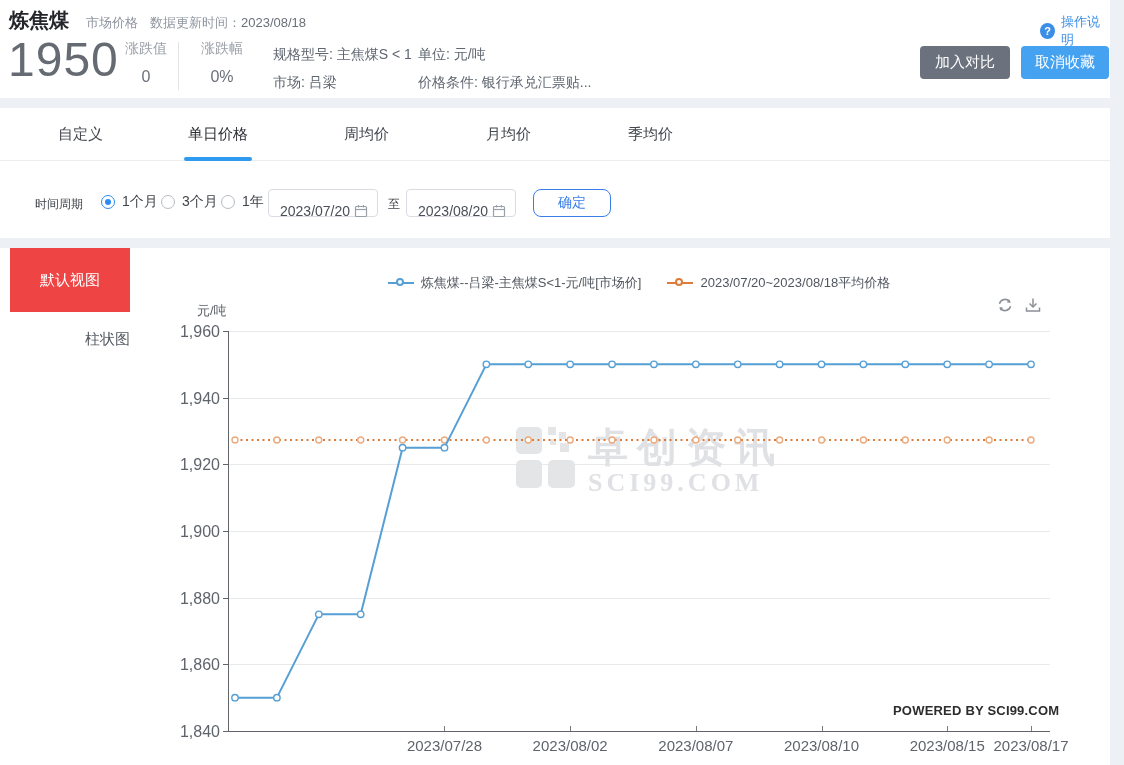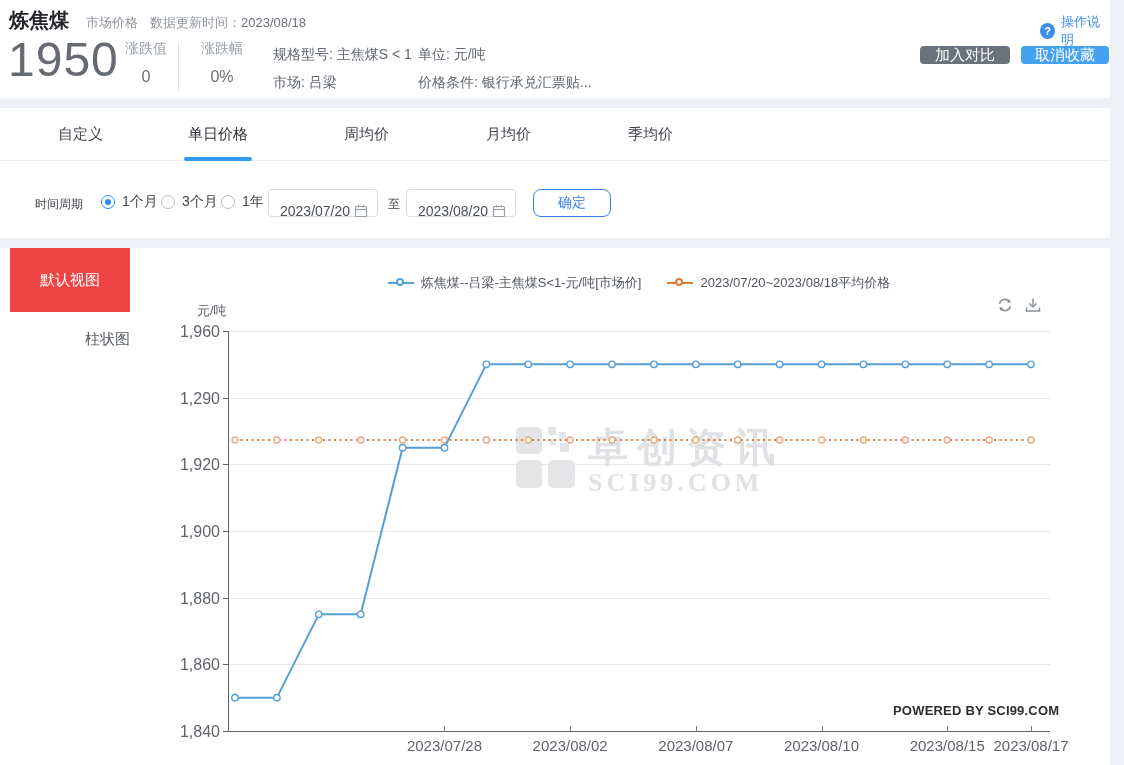--- a/index.html
+++ b/index.html
@@ -13,21 +13,21 @@
   .h-sub { position:absolute; top:14px; font-size:13px; color:#8f949e; }
   .h-sub b { font-weight:400; color:#6a6f78; }
   .price-big { position:absolute; left:8px; top:32px; font-size:48px; color:#666b73; letter-spacing:1px; }
   .chg-col { position:absolute; top:40px; width:64px; text-align:center; }
   .chg-col .lbl { font-size:14px; color:#9aa0a8; }
   .chg-col .val { margin-top:10px; font-size:16px; color:#6a6f78; }
   .v-div { position:absolute; top:42px; width:1px; height:48px; background:#e2e4e8; }
   .spec-col { position:absolute; top:40px; font-size:14px; color:#5f6670; line-height:28px; white-space:nowrap; }
   .help-link { position:absolute; left:1040px; top:13px; display:flex; align-items:center; gap:6px; font-size:13px; color:#3a8ee6; cursor:pointer; }
   .q-icon { width:16px; height:16px; border-radius:50%; background:#3a8ee6; color:#fff; font-size:11px; font-weight:700; text-align:center; line-height:16px; }
-  .btn { position:absolute; top:46px; height:18px; border:none; border-radius:4px; color:#fff; font-size:15px; font-family:inherit; cursor:pointer; }
+  .btn { position:absolute; top:46px; height:33px; border:none; border-radius:4px; color:#fff; font-size:15px; font-family:inherit; cursor:pointer; }
   #btn-compare { left:920px; width:90px; background:#6b727d; }
   #btn-fav { left:1021px; width:88px; background:#45a2f0; }
 
   
   #card2 { top:108px; height:130px; }
   .tabbar { position:absolute; top:0; left:0; right:0; height:53px; border-bottom:1px solid #ebedf0; }
   .tab { position:absolute; top:17px; font-size:15px; color:#43474d; cursor:pointer; white-space:nowrap; }
   .tab.active { color:#2b2e33; }
   .tab-underline { position:absolute; top:49px; height:4px; background:#2f9bf0; border-radius:2px; }
   .f-lbl { position:absolute; font-size:12px; color:#3f4349; }
@@ -198,21 +198,21 @@
         <div class="wm-en">SCI99.COM</div>
       </div>
     </div>
     <div class="axis-y"></div>
     <div class="axis-x"></div>
   <div class="gridline" style="top: 0px;"></div>
       <div class="ytick" style="top: 0px;"></div>
       <div class="ylab" style="top: -8px;">1,960</div>
       <div class="gridline" style="top: 66.6667px;"></div>
       <div class="ytick" style="top: 66.6667px;"></div>
-      <div class="ylab" style="top: 58.6667px;">1,290</div>
+      <div class="ylab" style="top: 58.6667px;">1,940</div>
       <div class="gridline" style="top: 133.333px;"></div>
       <div class="ytick" style="top: 133.333px;"></div>
       <div class="ylab" style="top: 125.333px;">1,920</div>
       <div class="gridline" style="top: 200px;"></div>
       <div class="ytick" style="top: 200px;"></div>
       <div class="ylab" style="top: 192px;">1,900</div>
       <div class="gridline" style="top: 266.667px;"></div>
       <div class="ytick" style="top: 266.667px;"></div>
       <div class="ylab" style="top: 258.667px;">1,880</div>
       <div class="gridline" style="top: 333.333px;"></div>

